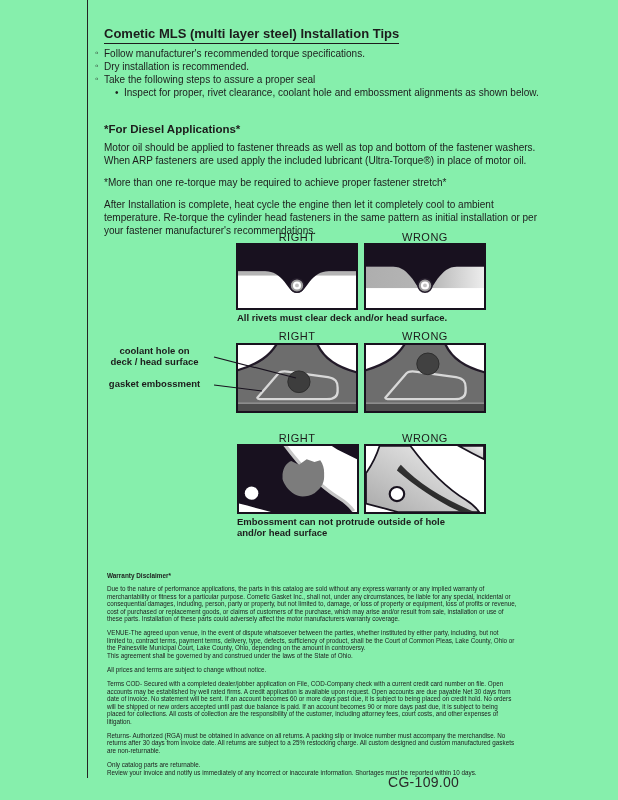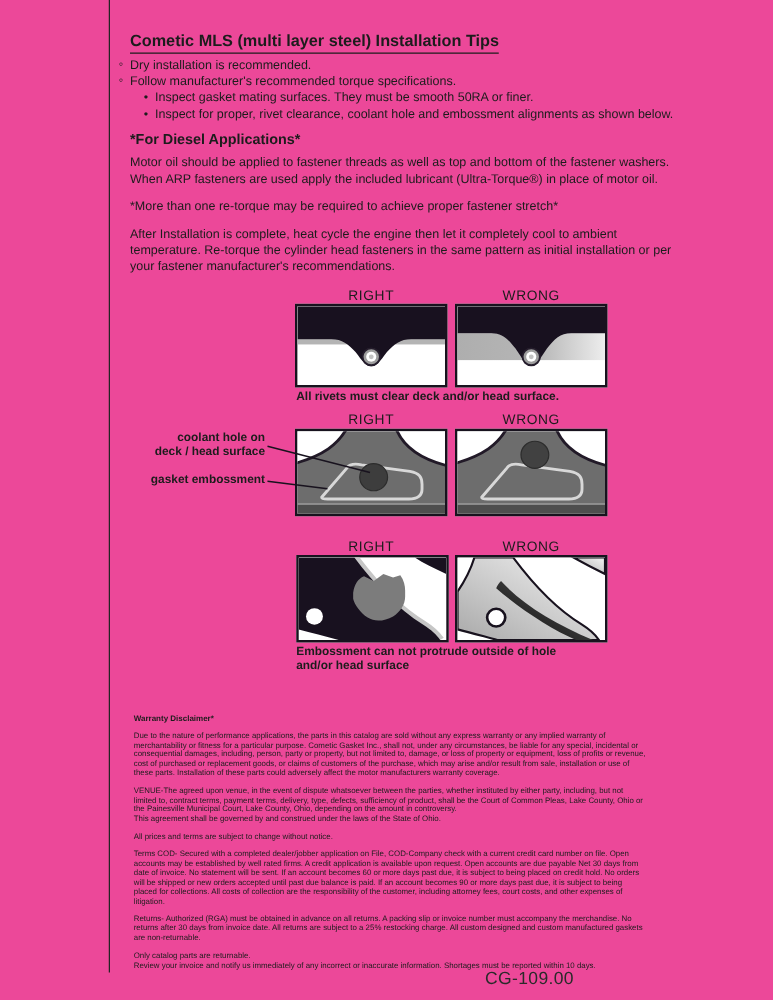--- a/index.html
+++ b/index.html
@@ -1,59 +1,59 @@
 <!DOCTYPE html>
 <html><head>
 <meta charset="utf-8">
 <style>
   html,body { margin:0; padding:0; background:#ffffff; }
   .page {
-    position:relative; width:618px; height:800px; background:#ec4899;
+    position:relative; width:618px; height:800px; background:#86efac;
     font-family:"Liberation Sans","DejaVu Sans",sans-serif; color:#1c1c1c;
     overflow:hidden;
   }
   .vrule { position:absolute; left:87px; top:0; width:1px; height:778px; background:#242424; }
 
   .content { position:absolute; left:104px; top:24px; width:445px; }
   .doc-title {
     display:inline-block; font-size:13px; font-weight:bold; line-height:15px;
     border-bottom:1.5px solid #1c1c1c; padding-bottom:1.5px; margin-bottom:3px;
   }
   .bullet { position:relative; font-size:10px; line-height:13px; }
   .bullet::before { content:"◦"; position:absolute; left:-9px; top:-0.5px; font-size:10px; }
   .subbullet { position:relative; font-size:10px; line-height:13px; padding-left:20px; }
   .subbullet::before { content:"•"; position:absolute; left:11px; top:0; font-size:10px; }
-  .diesel-h { font-size:11.5px; font-weight:bold; line-height:13px; margin-top:8px; margin-bottom:5px; }
+  .diesel-h { font-size:11.5px; font-weight:bold; line-height:13px; margin-top:24px; margin-bottom:5px; }
   .para { font-size:10px; line-height:13px; margin:0 0 9px 0; }
 
   .dg-header { position:absolute; width:122px; text-align:center; font-size:11px; letter-spacing:0.5px; line-height:12px; }
   .dg-box { position:absolute; width:122px; border:2px solid #18121e; box-sizing:border-box; background:#fff; }
   .dg-box svg { display:block; width:100%; height:100%; }
   .h67 { height:67px; } .h70 { height:70px; }
   .dg-caption { position:absolute; font-size:9.5px; font-weight:bold; line-height:11px; white-space:pre-line; }
-  .dg-label { position:absolute; font-size:9.5px; font-weight:bold; line-height:10.5px; text-align:right; white-space:pre-line; width:115px; }
+  .dg-label { position:absolute; font-size:9.5px; font-weight:bold; line-height:10.5px; text-align:center; white-space:pre-line; width:115px; }
   .leader-svg { position:absolute; left:0; top:0; pointer-events:none; }
 
   .fineprint { position:absolute; left:107px; top:572px; width:410px; }
   .fp-h { font-size:6.4px; font-weight:bold; line-height:7.4px; margin:0 0 6px 0; }
   .fp-p { font-size:6.3px; line-height:7.4px; margin:0 0 7px 0; white-space:pre-line; }
 
   .footer-code { position:absolute; left:388px; top:758px; font-size:14px; color:#2a2a2a; letter-spacing:0.3px;margin-top:16px; }
 </style>
 </head>
 <body>
 
 <div class="page">
   <div class="vrule"></div>
 
   <div class="content">
     <div class="doc-title">Cometic MLS (multi layer steel) Installation Tips</div>
+    <div class="bullet">Follow manufacturer's recommended torque specifications.</div>
     <div class="bullet">Dry installation is recommended.</div>
-    <div class="bullet">Follow manufacturer's recommended torque specifications.</div>
-    <div class="subbullet">Inspect gasket mating surfaces.  They must be smooth 50RA or finer.</div>
+    <div class="bullet">Take the following steps to assure a proper seal</div>
     <div class="subbullet">Inspect for proper, rivet clearance, coolant hole and embossment alignments as shown below.</div>
 
     <div class="diesel-h">*For Diesel Applications*</div>
     <p class="para">Motor oil should be applied to fastener threads as well as top and bottom of the fastener washers. When ARP fasteners are used apply the included lubricant (Ultra-Torque®) in place of motor oil.</p>
     <p class="para">*More than one re-torque may be required to achieve proper fastener stretch*</p>
     <p class="para">After Installation is complete, heat cycle the engine then let it completely cool to ambient temperature. Re-torque the cylinder head fasteners in the same pattern as initial installation or per your fastener manufacturer's recommendations.</p>
   </div>
 
   <div class="dg-header" style="left:236px; top:231px;">RIGHT</div>
   <div class="dg-header" style="left:364px; top:231px;">WRONG</div>

